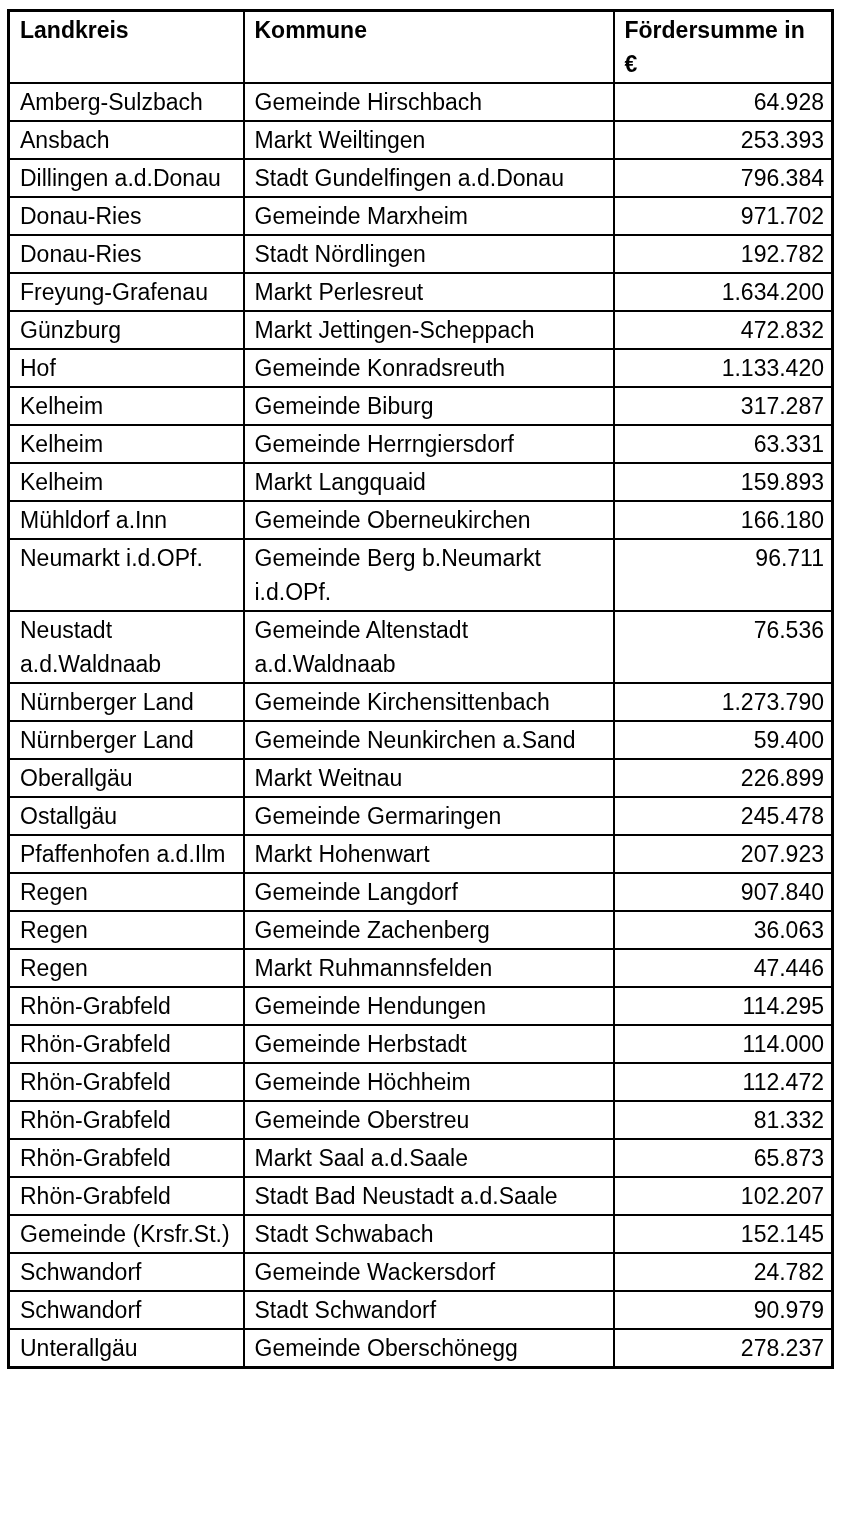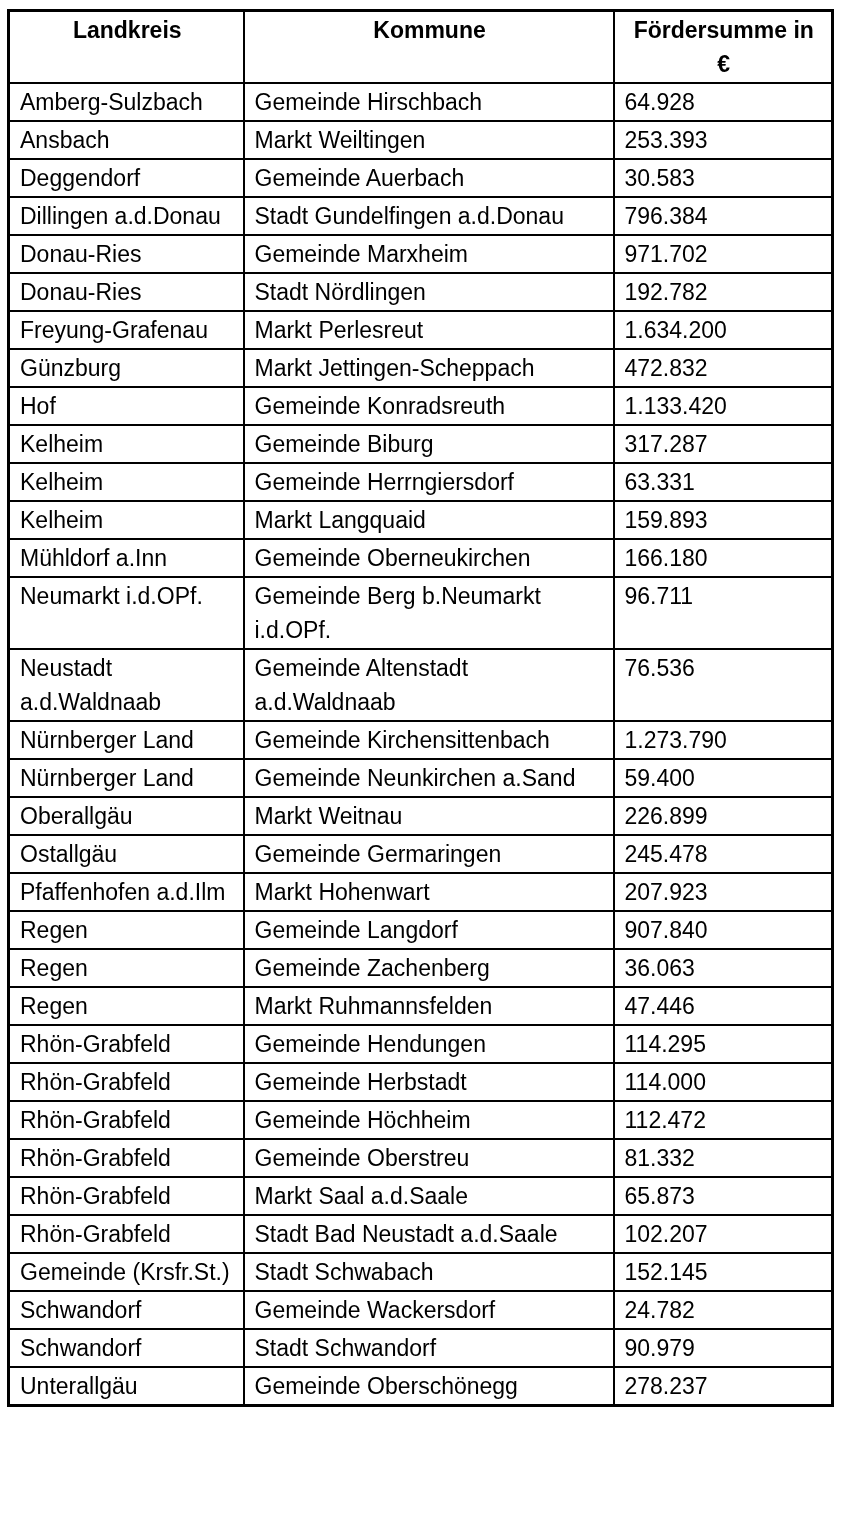--- a/index.html
+++ b/index.html
@@ -32,25 +32,24 @@
     font-size: 23px;
     line-height: 34px;
     padding: 1px 8px 1px 10px;
     vertical-align: top;
     text-align: left;
     overflow: hidden;
     word-wrap: break-word;
   }
   table.doc-table th {
     font-weight: bold;
-    text-align: center;
   }
   
   table.doc-table td:last-child {
-    text-align: left;
+    text-align: right;
     padding-right: 7px;
   }
 </style>
 </head>
 <body>
 
 <div class="page">
   <table class="doc-table">
     <colgroup>
       <col style="width:235px">
@@ -69,25 +68,20 @@
           <td>Amberg-Sulzbach</td>
           <td>Gemeinde Hirschbach</td>
           <td>64.928</td>
         </tr>
         <tr>
           <td>Ansbach</td>
           <td>Markt Weiltingen</td>
           <td>253.393</td>
         </tr>
         <tr>
-          <td>Deggendorf</td>
-          <td>Gemeinde Auerbach</td>
-          <td>30.583</td>
-        </tr>
-        <tr>
           <td>Dillingen a.d.Donau</td>
           <td>Stadt Gundelfingen a.d.Donau</td>
           <td>796.384</td>
         </tr>
         <tr>
           <td>Donau-Ries</td>
           <td>Gemeinde Marxheim</td>
           <td>971.702</td>
         </tr>
         <tr>

